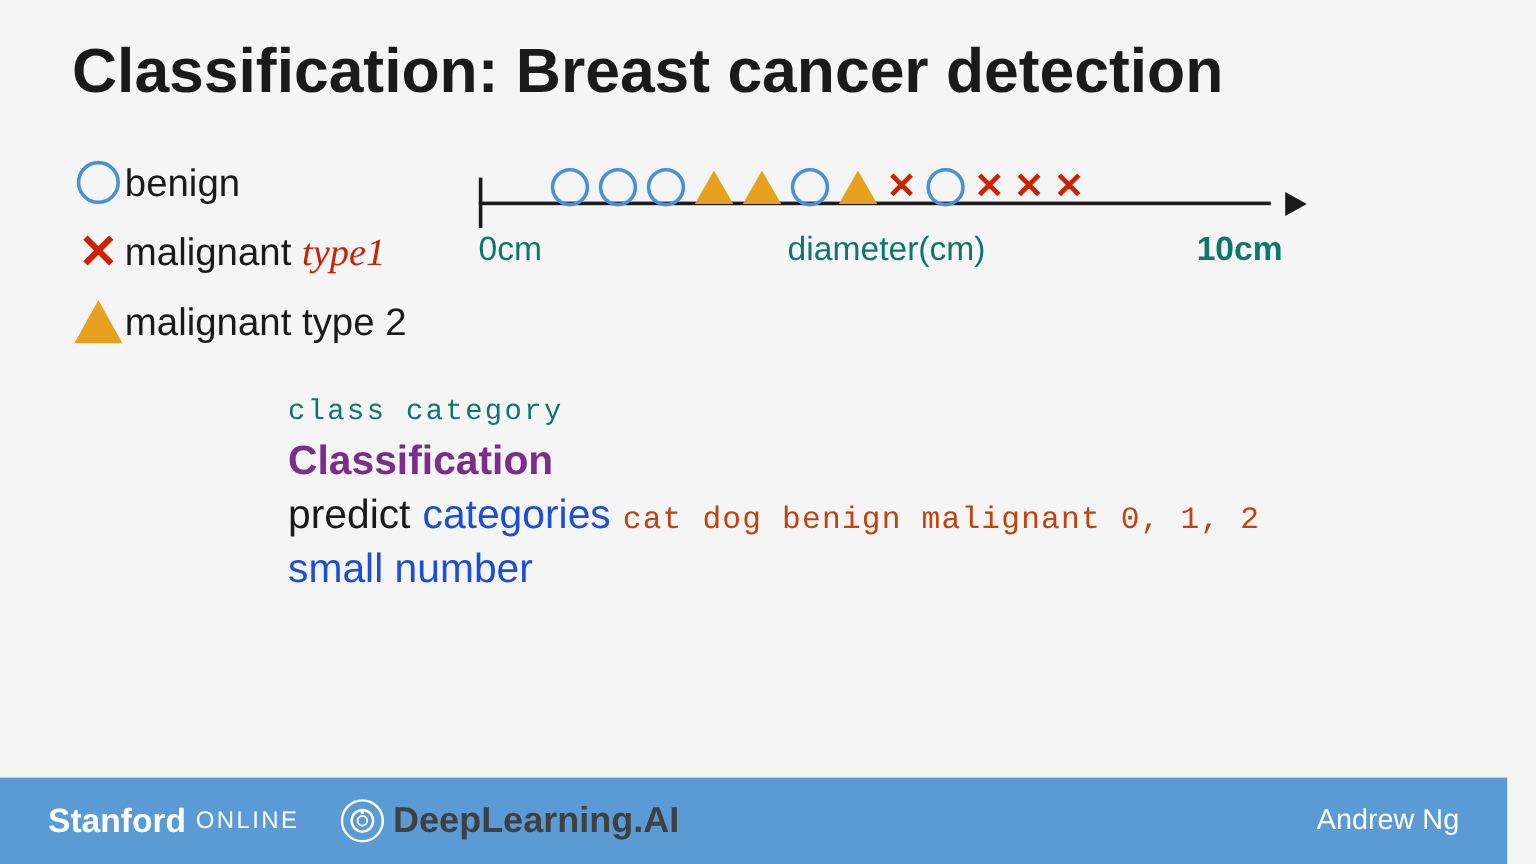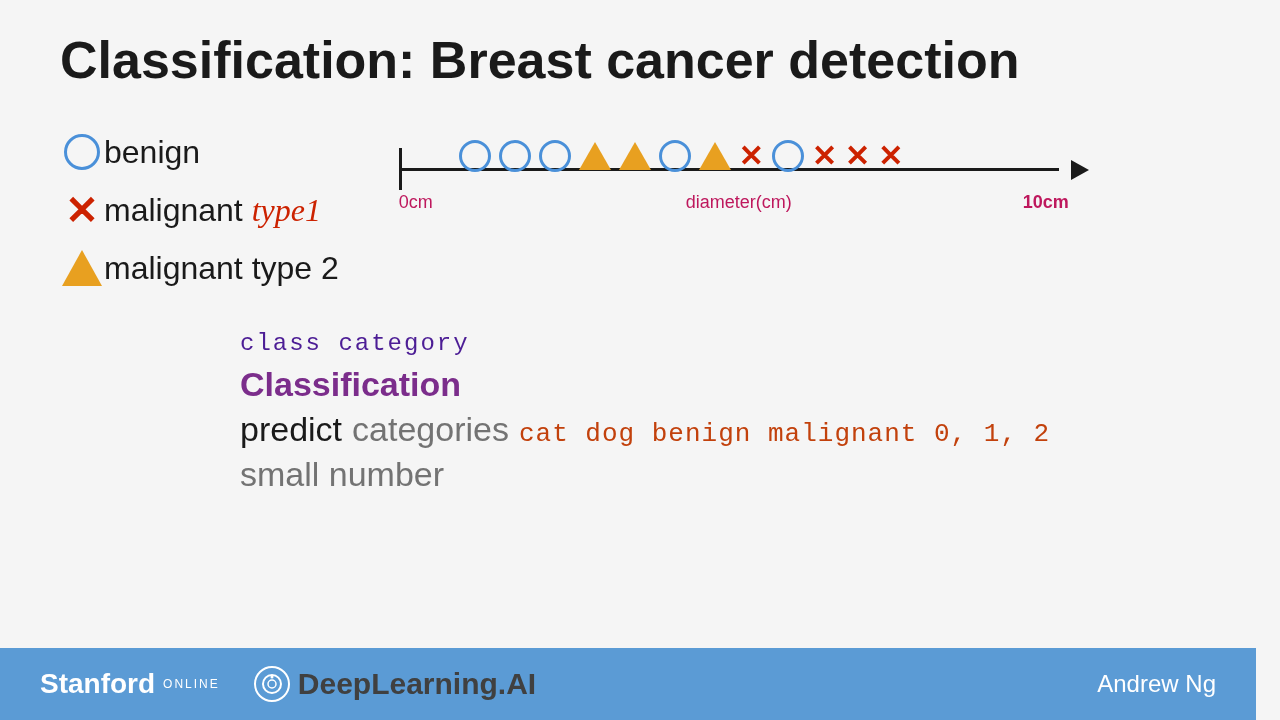--- a/index.html
+++ b/index.html
@@ -154,33 +154,33 @@
 
     .sym-x {
       color: #cc2200;
       font-size: 30px;
       font-weight: bold;
       line-height: 1;
       flex-shrink: 0;
     }
 
     .axis-label {
-      font-size: 18px;
-      color: #be185d;
+      font-size: 28px;
+      color: #0f766e;
     }
 
     
     .bottom-section {
       margin-top: 40px;
       padding-left: 180px;
     }
 
     .handwritten-row {
       font-size: 24px;
-      color: #4c1d95;
+      color: #0f766e;
       font-family: 'Courier New', monospace;
       margin-bottom: 8px;
       letter-spacing: 2px;
     }
 
     .classification-line {
       font-size: 34px;
       color: #7b2d8b;
       font-weight: bold;
       margin-bottom: 6px;
@@ -190,21 +190,21 @@
       font-size: 34px;
       color: #1a1a1a;
       margin-bottom: 6px;
       display: flex;
       align-items: baseline;
       gap: 10px;
       flex-wrap: wrap;
     }
 
     .purple-text {
-      color: #737373;
+      color: #1d4ed8;
     }
 
     .handwritten-inline {
       font-family: 'Courier New', monospace;
       font-size: 26px;
       letter-spacing: 1px;
       color: #c2410c;
     }
 
     .black-text {
@@ -231,21 +231,21 @@
       gap: 14px;
     }
 
     .stanford-text {
       font-size: 28px;
       font-weight: bold;
       color: #fff;
     }
 
     .online-text {
-      font-size: 12px;
+      font-size: 20px;
       color: #fff;
       font-weight: normal;
       letter-spacing: 2px;
     }
 
     .deeplearning-logo {
       display: flex;
       align-items: center;
       gap: 8px;
     }

